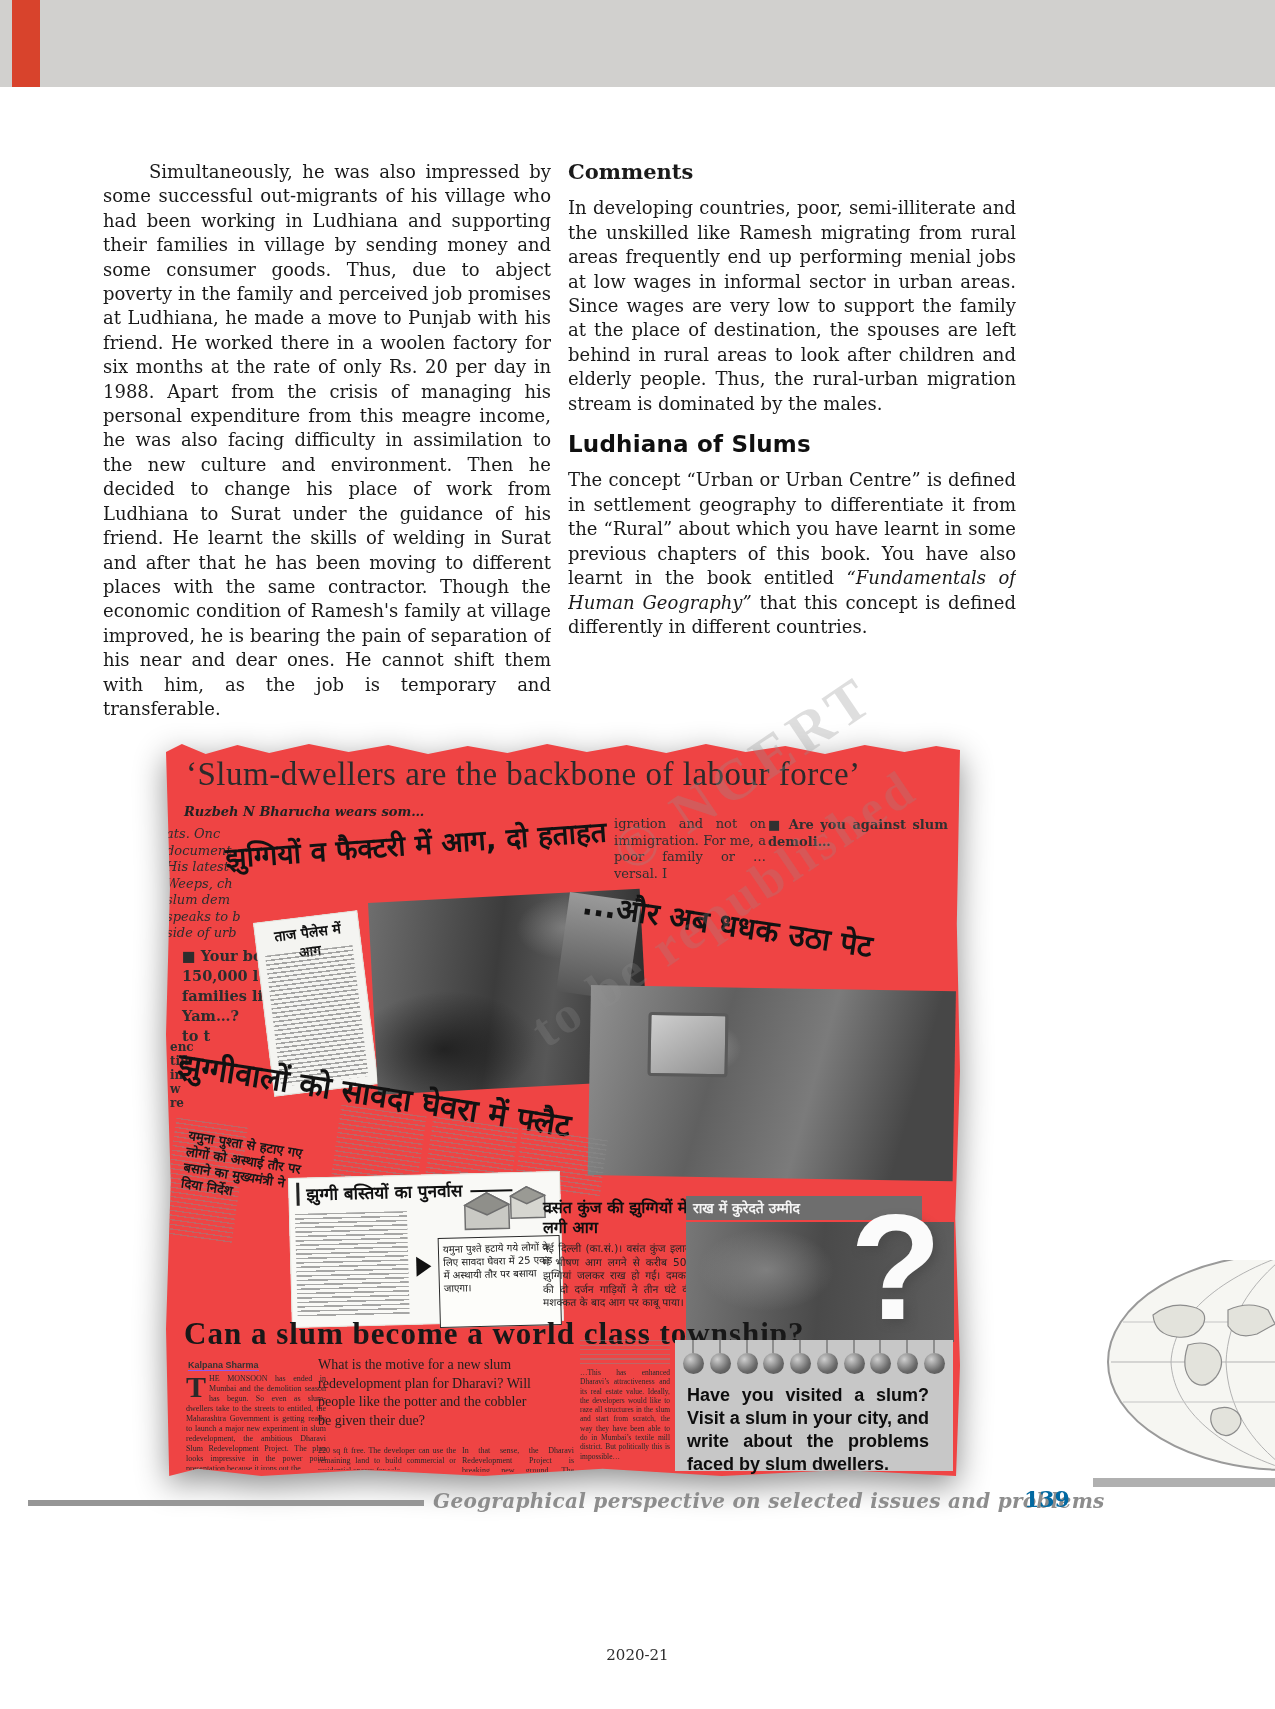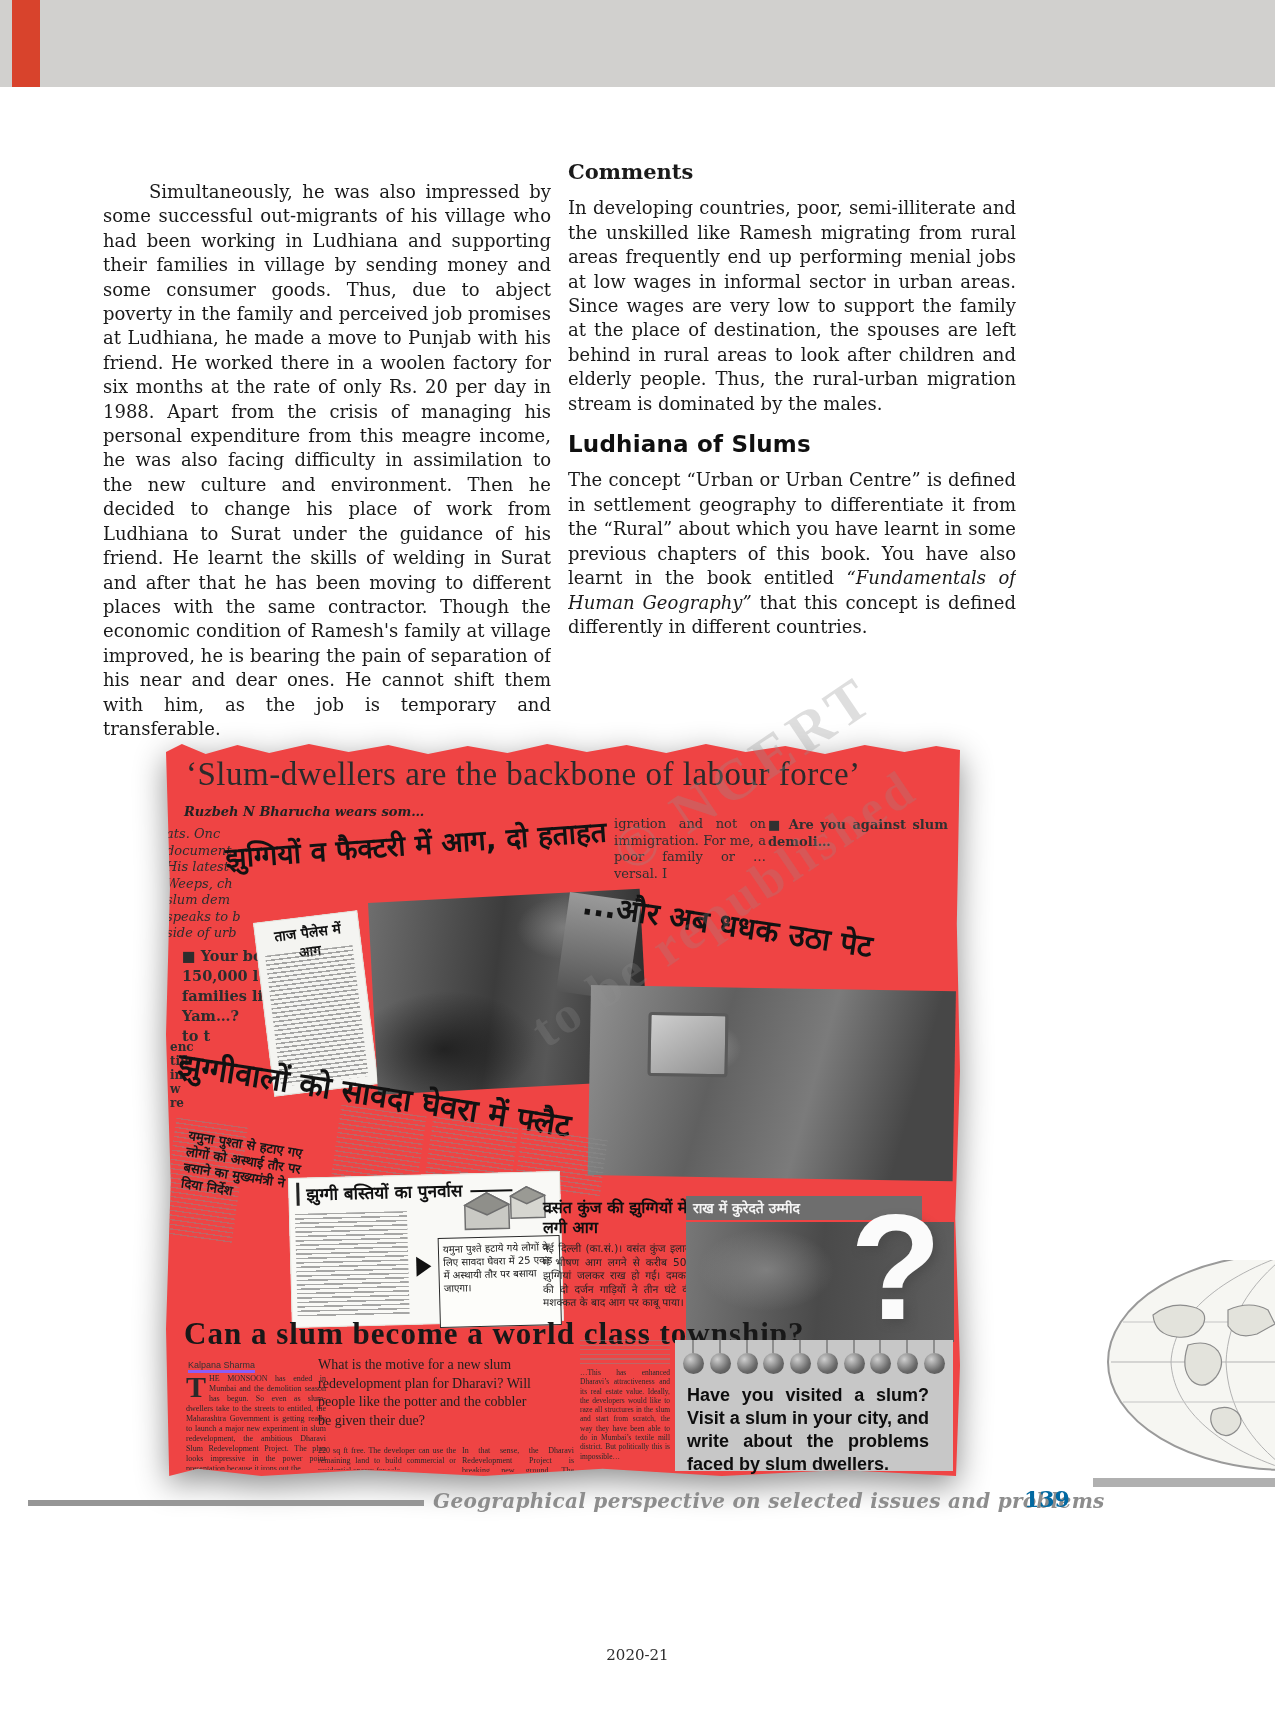--- a/index.html
+++ b/index.html
@@ -6,21 +6,21 @@
   #page{position:relative;width:1275px;height:1709px;background:#fff;overflow:hidden;
         font-family:"DejaVu Serif",serif;color:#1a1a1a;}
   .abs{position:absolute;}
 
   
   #topband{left:0;top:0;width:1275px;height:87px;background:#d1d0ce;}
   #redtab{left:12px;top:0;width:28px;height:87px;background:#d8432c;}
 
   
   .bodycol{font-size:18px;line-height:24.4px;text-align:justify;}
-  #leftcol{left:103px;top:160px;width:448px;max-height:578px;overflow:hidden;margin-top:20px;}
+  #leftcol{left:103px;top:160px;width:448px;max-height:578px;overflow:hidden;}
   #rightcol{left:568px;top:160px;width:448px;max-height:580px;overflow:hidden;}
   #leftcol p,#rightcol p{margin:0;}
   .indent{text-indent:46px;}
   .h-comments{font-family:"DejaVu Serif",serif;font-weight:700;font-size:21px;margin:0 0 12px 0;}
   .h-slums{font-family:"DejaVu Sans",sans-serif;font-weight:700;font-size:23px;letter-spacing:.2px;margin:16px 0 12px 0;color:#101010;}
   .ital{font-style:italic;}
 
   
   .wm{position:absolute;z-index:8;font-family:"Liberation Serif",serif;font-weight:600;
       transform-origin:left top;pointer-events:none;white-space:nowrap;}
@@ -81,21 +81,21 @@
   #vasant{left:377px;top:458px;width:150px;}
   #vasanttitle{font-family:"DejaVu Sans",sans-serif;font-weight:700;font-size:16px;line-height:20px;color:#0f0f0f;white-space:normal;}
   #vasantbody{margin-top:4px;font-family:"DejaVu Sans",sans-serif;font-size:10.5px;line-height:13.5px;color:#242424;text-align:justify;}
 
   
   #ashbar{left:520px;top:456px;width:236px;height:24px;background:#6e6e6e;color:#f4f4f4;
     font-family:"DejaVu Sans",sans-serif;font-weight:700;font-size:14px;line-height:24px;padding-left:7px;box-sizing:border-box;}
 
   
   #twheadline{left:18px;top:576px;width:714px;font-family:"Liberation Serif",serif;font-weight:700;font-size:31px;letter-spacing:1px;color:#181818;white-space:nowrap;}
-  #twbyline{left:22px;top:620px;font-family:"Liberation Sans",sans-serif;font-weight:400;font-size:9px;color:#333;border-bottom:3px solid #8b5cf6;}
+  #twbyline{left:22px;top:620px;font-family:"Liberation Sans",sans-serif;font-weight:700;font-size:9px;color:#333;border-bottom:1px solid #8b5cf6;}
   .twsmall{font-size:8px;line-height:10px;text-align:justify;color:#2a2a2a;font-family:"Liberation Serif",serif;}
   #twcol1{left:20px;top:634px;width:140px;height:96px;overflow:hidden;}
   .dropcap{float:left;font-size:30px;line-height:26px;font-weight:700;padding-right:3px;}
   #twstand{left:152px;top:616px;width:220px;font-family:"Liberation Serif",serif;font-size:14px;line-height:18.5px;color:#1f1f1f;}
   #twcol2{left:152px;top:706px;width:138px;height:24px;overflow:hidden;}
   #twcol3{left:296px;top:706px;width:112px;height:26px;overflow:hidden;}
   #twcol4{left:414px;top:628px;width:90px;height:102px;overflow:hidden;font-size:7.5px;line-height:9.3px;}
   .fauxpatch{position:absolute;}
 
   

